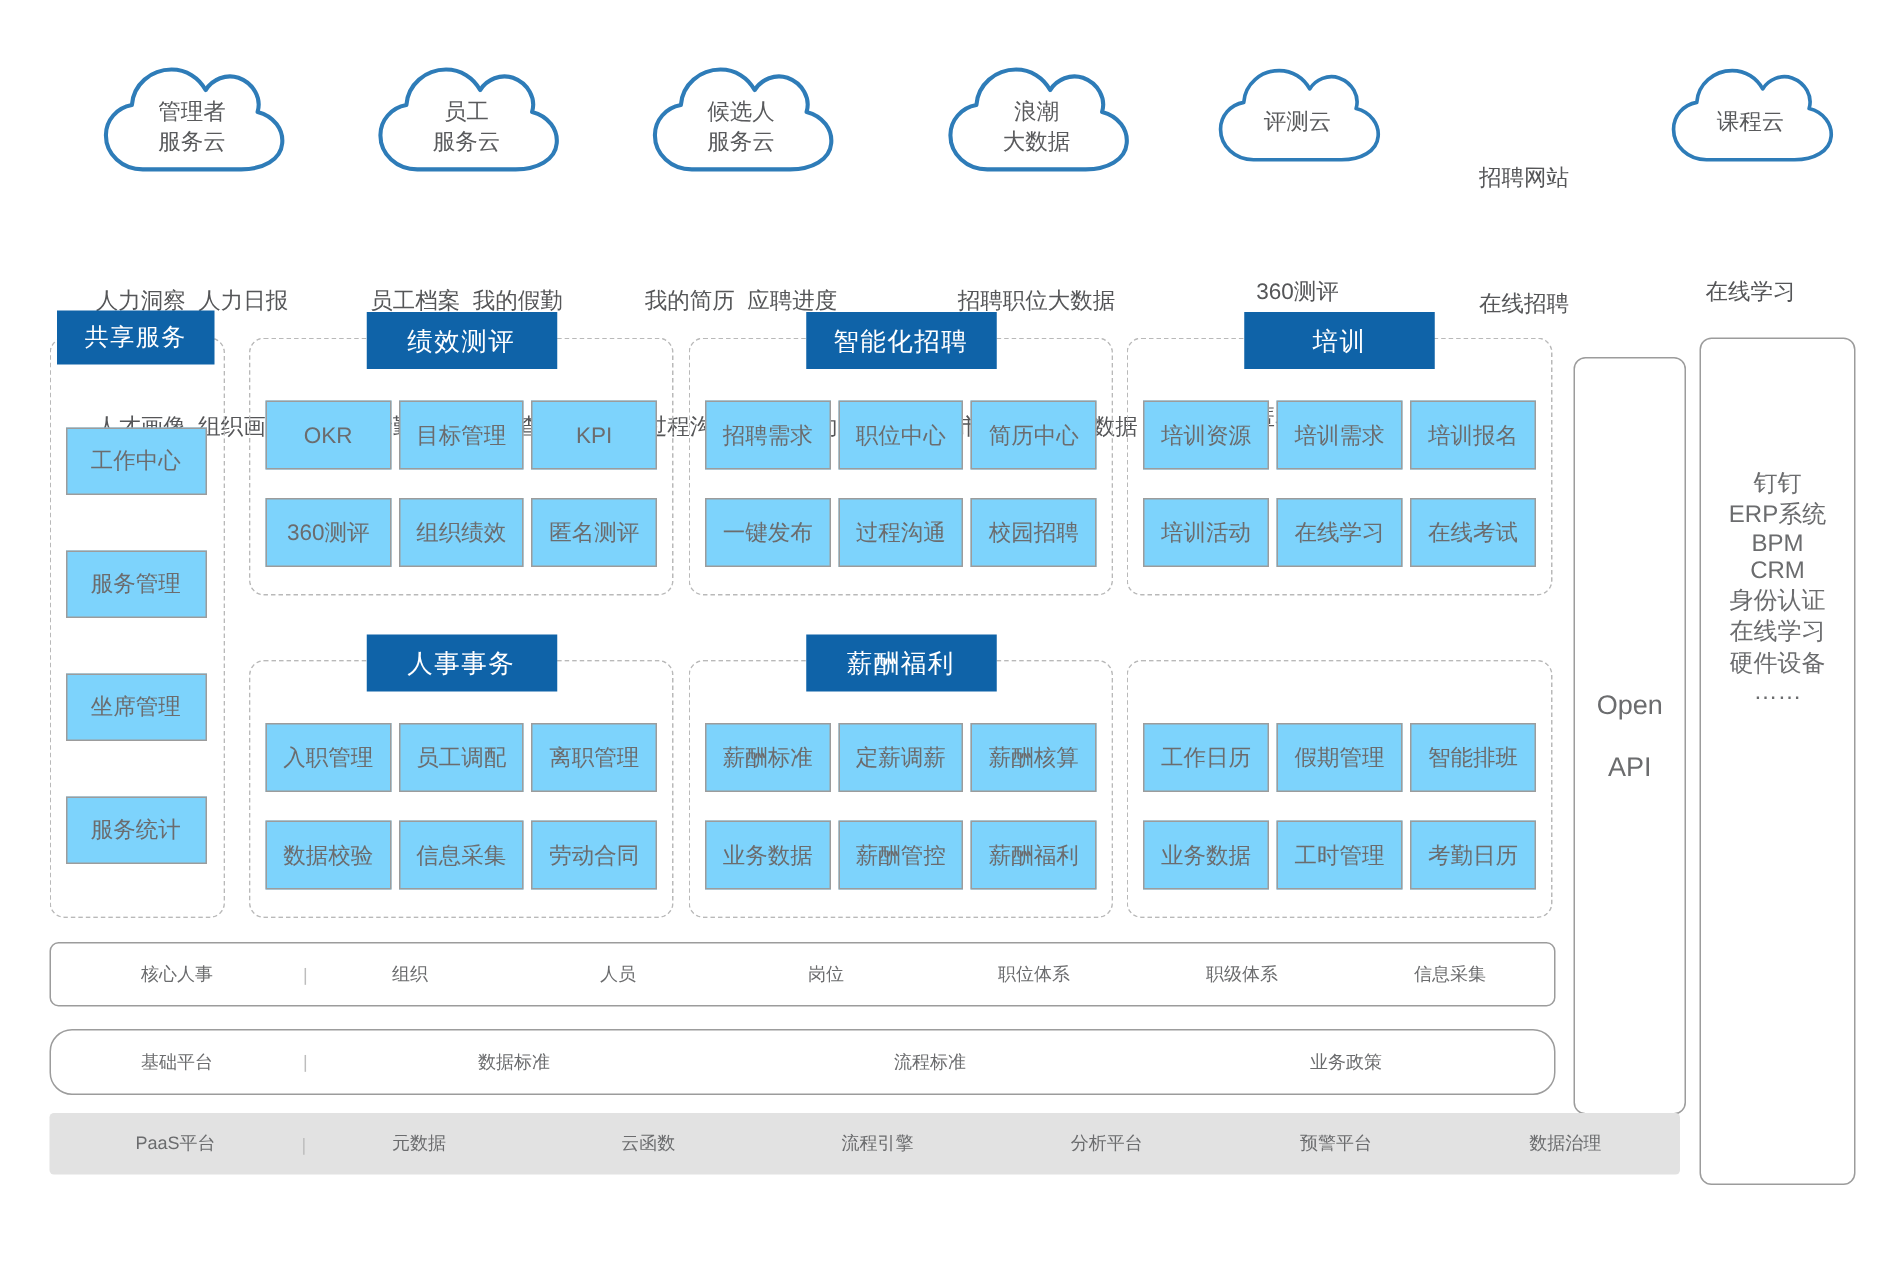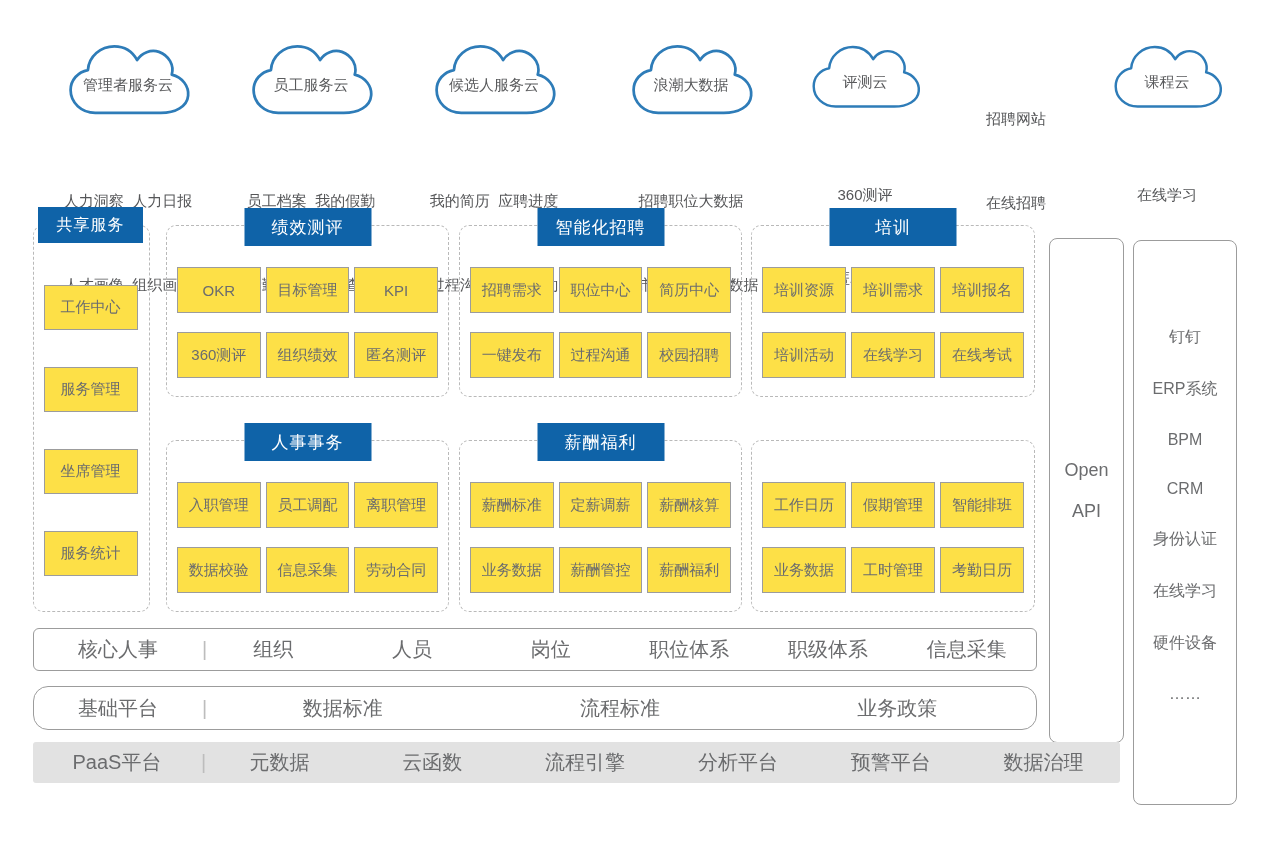--- a/index.html
+++ b/index.html
@@ -3,55 +3,55 @@
 <meta charset="utf-8">
 <style>
   html,body{margin:0;padding:0;background:#fff;}
   #page{position:relative;width:1267px;height:850px;background:#fff;overflow:hidden;
         font-family:"Liberation Sans","DejaVu Sans",sans-serif;color:#6b6c6e;}
 
   
   .cloud-group{position:absolute;top:40px;width:220px;display:flex;flex-direction:column;align-items:center;}
   .cloud{position:relative;}
   .cloud svg{display:block;}
-  .cloud-label{position:absolute;inset:0;display:flex;align-items:center;justify-content:center;
+  .cloud-label{position:absolute;inset:0;display:flex;flex-direction:column;align-items:center;justify-content:center;
                padding-top:8px;color:#595a5c;font-size:15px;line-height:20px;}
   .cloud-items{margin-top:9px;text-align:center;color:#555658;font-size:15px;line-height:28px;white-space:pre;}
 
   
   .dashed{position:absolute;border:1.5px dashed #b9b9b9;border-radius:10px;background:transparent;}
 
   
   .blue-header{position:absolute;background:#0f63a8;color:#fff;display:flex;align-items:center;justify-content:center;
                font-size:17px;letter-spacing:1px;}
 
   
-  .module-box{border:1px solid #9c9c9c;background:#fde047;color:#6b6c6e;display:flex;align-items:center;justify-content:center;
+  .module-box{border:1px solid #9c9c9c;background:#7dd3fc;color:#6b6c6e;display:flex;align-items:center;justify-content:center;
               font-size:15px;height:44px;}
 
   
   .section{position:absolute;border:1.5px dashed #b9b9b9;border-radius:10px;}
   .section .blue-header{top:-18px;left:50%;transform:translateX(-50%);width:127px;height:38px;}
   .section .grid{position:absolute;left:10px;right:10px;top:41px;display:grid;grid-template-columns:repeat(3,1fr);gap:19px 5px;}
 
   
   #shared-col{left:33px;top:225px;width:115px;height:385px;}
   #shared-header{left:38px;top:207px;width:105px;height:36px;font-size:16px;}
   #shared-items{position:absolute;left:33px;top:285px;width:115px;display:flex;flex-direction:column;align-items:center;gap:37px;}
   #shared-items .module-box{width:92px;height:43px;}
 
   
   .side-col{position:absolute;border:1px solid #9c9c9c;border-radius:8px;background:#fff;}
   #openapi-col{left:1049px;top:238px;width:73px;height:503px;display:flex;flex-direction:column;align-items:center;justify-content:center;
                gap:20px;font-size:18px;color:#6b6c6e;}
-  #integrations-col{left:1133px;top:240px;width:104px;height:565px;display:flex;flex-direction:column;align-items:center;
-                    padding-top:86px;box-sizing:border-box;gap:31px;font-size:16px;color:#6b6c6e;}
-
-  
-  .prow{position:absolute;display:flex;align-items:center;font-size:20px;color:#6b6c6e;}
+  #integrations-col{left:1133px;top:225px;width:104px;height:565px;display:flex;flex-direction:column;align-items:center;
+                    padding-top:86px;box-sizing:border-box;font-size:16px;color:#6b6c6e;}
+
+  
+  .prow{position:absolute;display:flex;align-items:center;font-size:12px;color:#6b6c6e;}
   .prow.outline{border:1px solid #9c9c9c;border-radius:6px;background:#fff;}
   .prow.gray{background:#e2e2e2;border-radius:3px;}
   .prow .plabel{width:168px;text-align:center;}
   .prow .pdiv{color:#bdbdbd;width:2px;}
   .prow .pitems{flex:1;display:flex;}
   .prow .pitem{flex:1;text-align:center;}
   #prow-1{left:33px;top:628px;width:1002px;height:41px;}
   #prow-2{left:33px;top:686px;width:1002px;height:42px;border-radius:15px;}
   #prow-3{left:33px;top:742px;width:1087px;height:41px;}
 </style>

